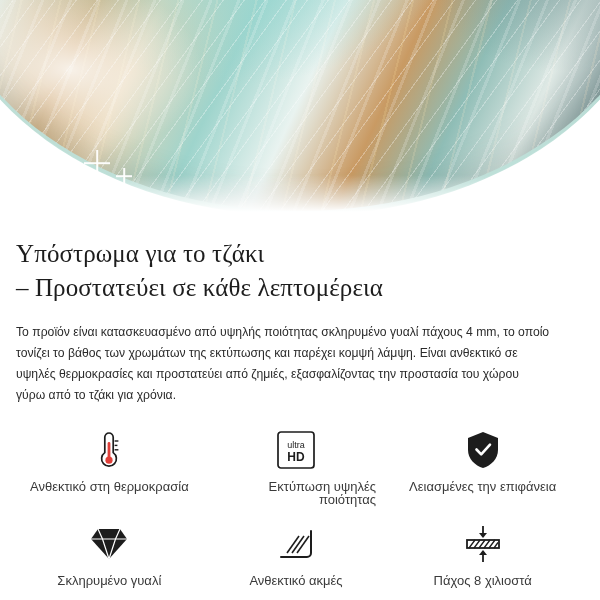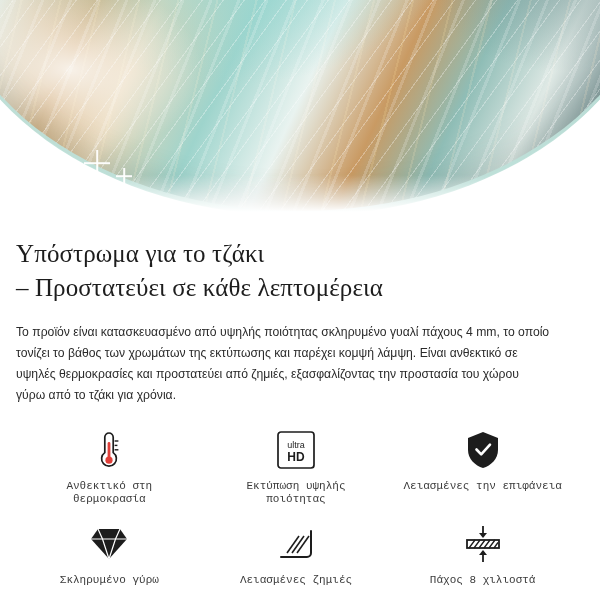--- a/index.html
+++ b/index.html
@@ -144,25 +144,26 @@
     text-align: center;
   }
   .feature-icon {
     height: 44px;
     display: flex;
     align-items: center;
     justify-content: center;
     margin-bottom: 8px;
   }
   .feature-label {
-    font-family: Liberation Mono, monospace;
-    font-size: 11px;
+    font-family: Liberation Sans, sans-serif;
+    font-size: 13px;
     line-height: 13px;
     color: #3a3a3a;
     max-width: 160px;
+    text-align: right;
   }
   svg { display: block; }
 </style>
 </head>
 <body>
 
 <div class="page">
 
   <div class="hero">
     <div class="hero-disc"></div>
@@ -198,54 +199,54 @@
       </div>
 
       <div class="feature">
         <div class="feature-icon">
           <svg width="38" height="38" viewBox="0 0 38 38">
             <rect x="1" y="1" width="36" height="36" rx="3" fill="none" stroke="#1d1d1d" stroke-width="1.7"></rect>
             <text x="19" y="17" text-anchor="middle" font-family="Liberation Sans, sans-serif" font-size="9" fill="#1d1d1d">ultra</text>
             <text x="19" y="30" text-anchor="middle" font-family="Liberation Sans, sans-serif" font-size="12" font-weight="bold" fill="#1d1d1d">HD</text>
           </svg>
         </div>
-        <div class="feature-label">Εκτύπωση υψηλής ποιότητας</div>
+        <div class="feature-label">Εκτύπωση υψηλές ποιότητας</div>
       </div>
 
       <div class="feature">
         <div class="feature-icon">
           <svg width="36" height="40" viewBox="0 0 36 40">
             <path d="M18 2 L33 8 V20 C33 29 26 35.5 18 38 C10 35.5 3 29 3 20 V8 Z" fill="#1d1d1d"></path>
             <path d="M11.5 19.5 L16.2 24.4 L25 14.6" fill="none" stroke="#ffffff" stroke-width="2.6" stroke-linecap="round" stroke-linejoin="round"></path>
           </svg>
         </div>
         <div class="feature-label">Λειασμένες την επιφάνεια</div>
       </div>
 
       <div class="feature">
         <div class="feature-icon">
           <svg width="40" height="36" viewBox="0 0 40 36">
             <path d="M9 3 H31 L38 13 L20 33 L2 13 Z" fill="#1d1d1d"></path>
             <path d="M9 3 L13.5 13 L20 33 L26.5 13 L31 3" fill="none" stroke="#ffffff" stroke-width="1.2"></path>
             <path d="M2 13 H38" fill="none" stroke="#ffffff" stroke-width="1.2"></path>
           </svg>
         </div>
-        <div class="feature-label">Σκληρυμένο γύρω</div>
+        <div class="feature-label">Σκληρυμένο γυαλί</div>
       </div>
 
       <div class="feature">
         <div class="feature-icon">
           <svg width="38" height="34" viewBox="0 0 38 34">
             <path d="M4 30 L30 30 A4 4 0 0 0 34 26 L34 4" fill="none" stroke="#1d1d1d" stroke-width="2" stroke-linecap="round"></path>
             <line x1="10" y1="26" x2="22" y2="9" stroke="#1d1d1d" stroke-width="1.6"></line>
             <line x1="15" y1="26" x2="27" y2="9" stroke="#1d1d1d" stroke-width="1.6"></line>
             <line x1="20" y1="26" x2="32" y2="9" stroke="#1d1d1d" stroke-width="1.6"></line>
           </svg>
         </div>
-        <div class="feature-label">Λειασμένες ζημιές</div>
+        <div class="feature-label">Ανθεκτικό ακμές</div>
       </div>
 
       <div class="feature">
         <div class="feature-icon">
           <svg width="40" height="40" viewBox="0 0 40 40">
             <line x1="20" y1="2" x2="20" y2="11" stroke="#1d1d1d" stroke-width="1.8"></line>
             <path d="M20 14 L16 9 L24 9 Z" fill="#1d1d1d"></path>
             <rect x="4" y="16" width="32" height="8" fill="none" stroke="#1d1d1d" stroke-width="1.8"></rect>
             <path d="M6 24 L12 16 M11 24 L17 16 M16 24 L22 16 M21 24 L27 16 M26 24 L32 16 M31 24 L35 18.5" stroke="#1d1d1d" stroke-width="1.3"></path>
             <path d="M20 26 L16 31 L24 31 Z" fill="#1d1d1d"></path>

